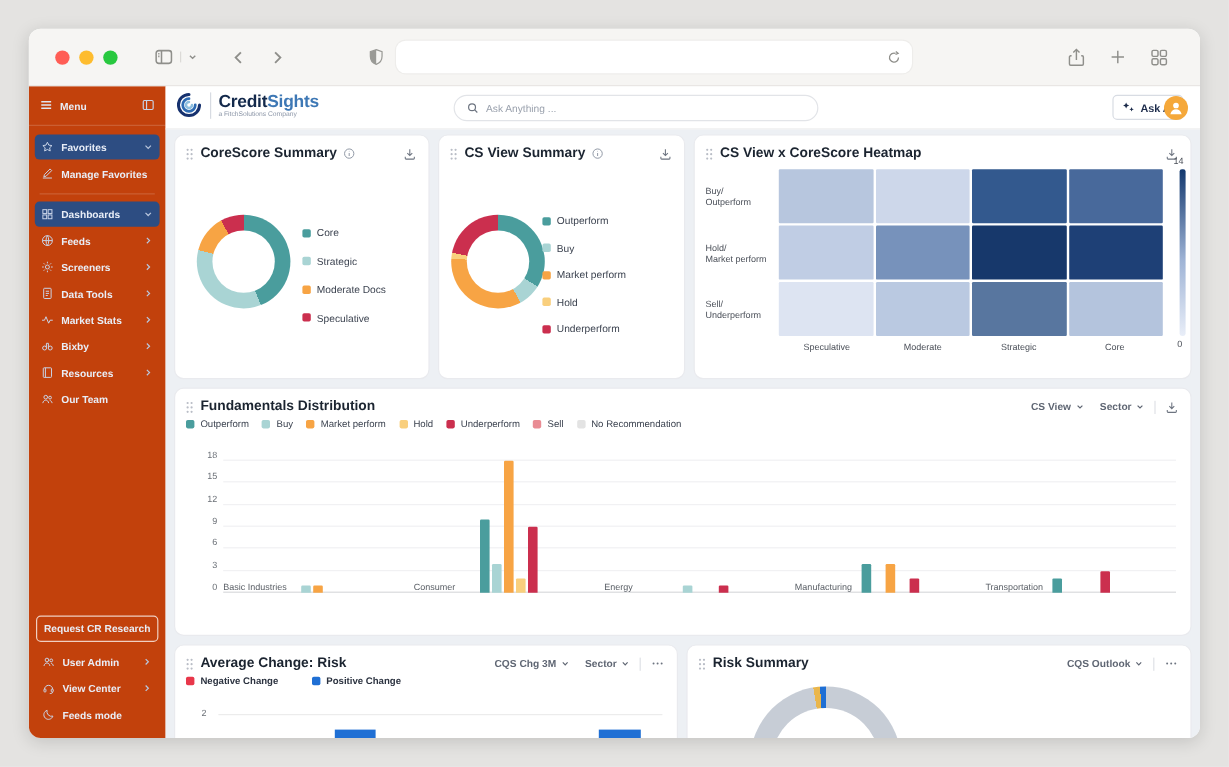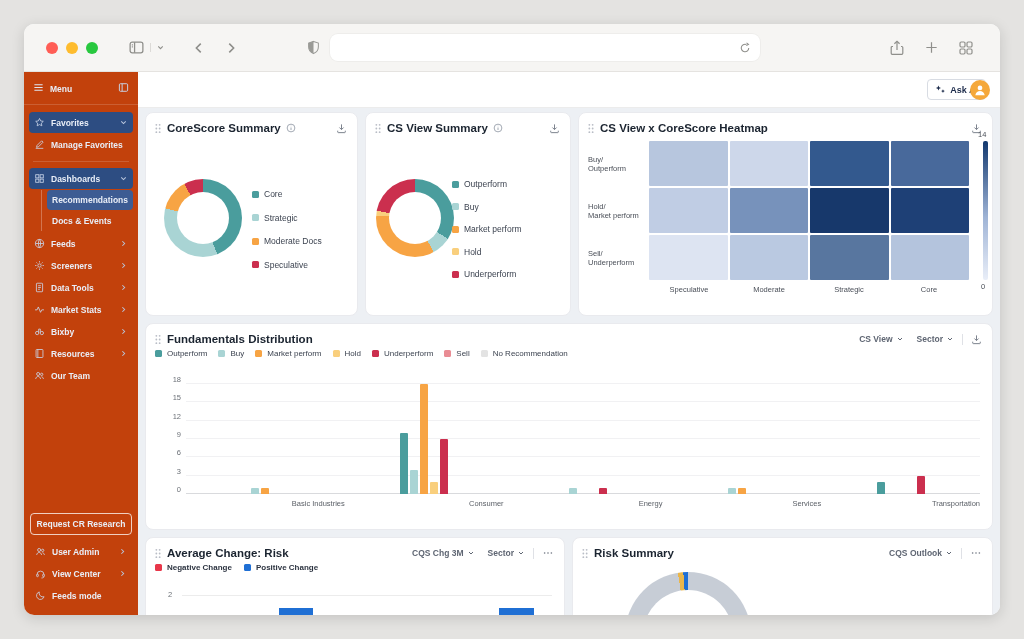--- a/index.html
+++ b/index.html
@@ -74,23 +74,23 @@
   .hm-scale{position:absolute;font-size:7.5px;color:#4a4f58}
   
   .fd-plot{position:absolute;left:40px;right:12px;top:60px;height:110px}
   .fd-grid{position:absolute;left:0;right:0;height:1px;background:#f1f1f3}
   .fd-grid.base{background:#d9dadd}
   .fd-ylabel{position:absolute;right:calc(100% + 5px);transform:translateY(-50%);font-size:7.5px;color:#6b7077}
   .fd-groups{position:absolute;inset:0;display:flex}
   .fd-group{flex:1;position:relative}
   .fd-bars{position:absolute;left:50%;bottom:0;transform:translateX(-50%);display:flex;align-items:flex-end;gap:2px}
   .fd-bar{width:8px;border-radius:1px 1px 0 0}
-  .fd-xlabel{position:absolute;top:115px;left:0;right:0;text-align:right;font-size:7.5px;color:#5a5f66;white-space:nowrap}
-  
-  .ac-legend{display:flex;gap:12px;padding:1px 0 0 9px}
+  .fd-xlabel{position:absolute;top:101px;left:0;right:0;text-align:left;font-size:7.5px;color:#5a5f66;white-space:nowrap}
+  
+  .ac-legend{display:flex;gap:28px;padding:1px 0 0 9px}
   .ac-legend .litem{font-size:8px;font-weight:600;color:#2c3340}
   .ac-grid{position:absolute;left:36px;right:12px;top:57px;border-top:1px solid #ececec}
   .ac-tick{position:absolute;left:22px;top:52px;font-size:7.5px;color:#6b7077}
   .ac-bar{position:absolute;height:60px}
 </style>
 </head>
 <body>
 
 <div class="window">
 
@@ -207,28 +207,20 @@
                 <rect x="8.9" y="8.9" width="4.6" height="4.6"></rect>
               </svg>
             </span>
             <span class="nlabel">Dashboards</span>
             <span class="nchev">
               <svg width="9" height="9" viewBox="0 0 16 16" fill="none" stroke="currentColor" stroke-width="1.8">
                 <path d="M4 6l4 4 4-4"></path>
               </svg>
             </span>
           </div>
-          <div class="subtree">
-            <div class="nav-item selected">
-              <span class="nlabel">Recommendations</span>
-            </div>
-            <div class="nav-item">
-              <span class="nlabel">Docs &amp; Events</span>
-            </div>
-          </div>
           <div class="nav-item">
             <span class="nicon">
               <svg width="11" height="11" viewBox="0 0 16 16" fill="none" stroke="currentColor" stroke-width="1.2">
                 <circle cx="8" cy="8" r="6"></circle>
                 <path d="M2 8h12M8 2c2.2 2 2.2 10 0 12-2.2-2-2.2-10 0-12z"></path>
               </svg>
             </span>
             <span class="nlabel">Feeds</span>
             <span class="nchev">
               <svg width="9" height="9" viewBox="0 0 16 16" fill="none" stroke="currentColor" stroke-width="1.8">
@@ -361,20 +353,43 @@
               </span>
               <span class="nlabel">Feeds mode</span>
             </div>
           </div>
       </div>
     </aside>
 
     <div class="right">
 
       <header class="appheader">
+        <div class="brand">
+          <span style="display:inline-flex">
+              <svg width="23" height="23" viewBox="0 0 22 22" fill="none" stroke-linecap="round">
+                <path d="M11 2.6a8.4 8.4 0 1 0 8.4 8.4" stroke="#16316e" stroke-width="2.4"></path>
+                <path d="M11 6a5 5 0 1 0 5 5" stroke="#2f6cb3" stroke-width="2.2"></path>
+                <path d="M11 8.6a2.4 2.4 0 1 0 2.4 2.4" stroke="#8fc0e0" stroke-width="2"></path>
+              </svg>
+            </span>
+          <span class="brand-sep"></span>
+          <span>
+            <div class="brand-name"><span>Credit</span><span class="lt">Sights</span></div>
+            <div class="tagline">a FitchSolutions Company</div>
+          </span>
+        </div>
+        <div class="search">
+          <span style="display:inline-flex">
+              <svg width="10" height="10" viewBox="0 0 16 16" fill="none" stroke="#6d7480" stroke-width="1.6">
+                <circle cx="7" cy="7" r="4.6"></circle>
+                <path d="M10.6 10.6L14 14"></path>
+              </svg>
+            </span>
+          <span class="ph">Ask Anything ...</span>
+        </div>
         <div class="askai">
           <span style="display:inline-flex">
               <svg width="11" height="11" viewBox="0 0 16 16" fill="#1b2a4a">
                 <path d="M5 2l1.1 2.6L8.7 5.7 6.1 6.8 5 9.4 3.9 6.8 1.3 5.7l2.6-1.1z"></path>
                 <path d="M11.6 7.6l.8 1.9 1.9.8-1.9.8-.8 1.9-.8-1.9-1.9-.8 1.9-.8z"></path>
               </svg>
             </span>
           <span>Ask AI</span>
         </div>
         <div style="position:absolute;right:4px;top:0;width:30px;height:36px">
@@ -653,27 +668,27 @@
                     <div class="fd-bar" title="Outperform: 0" style="height: 0px; background: transparent;"></div>
                     <div class="fd-bar" title="Buy: 1" style="height: 6.11111px; background: rgb(169, 212, 212);"></div>
                     <div class="fd-bar" title="Market perform: 0" style="height: 0px; background: transparent;"></div>
                     <div class="fd-bar" title="Hold: 0" style="height: 0px; background: transparent;"></div>
                     <div class="fd-bar" title="Underperform: 1" style="height: 6.11111px; background: rgb(203, 47, 78);"></div>
                   </div>
                   <div class="fd-xlabel">Energy</div>
                 </div>
                 <div class="fd-group">
                   <div class="fd-bars">
-                    <div class="fd-bar" title="Outperform: 0" style="height: 0px; background: transparent;"></div>
-                    <div class="fd-bar" title="Buy: 1" style="height: 6.11111px; background: rgb(169, 212, 212);"></div>
-                    <div class="fd-bar" title="Market perform: 1" style="height: 6.11111px; background: rgb(247, 164, 68);"></div>
+                    <div class="fd-bar" title="Outperform: 4" style="height: 24.4444px; background: rgb(74, 157, 157);"></div>
+                    <div class="fd-bar" title="Buy: 0" style="height: 0px; background: transparent;"></div>
+                    <div class="fd-bar" title="Market perform: 4" style="height: 24.4444px; background: rgb(247, 164, 68);"></div>
                     <div class="fd-bar" title="Hold: 0" style="height: 0px; background: transparent;"></div>
-                    <div class="fd-bar" title="Underperform: 0" style="height: 0px; background: transparent;"></div>
+                    <div class="fd-bar" title="Underperform: 2" style="height: 12.2222px; background: rgb(203, 47, 78);"></div>
                   </div>
-                  <div class="fd-xlabel">Services</div>
+                  <div class="fd-xlabel">Manufacturing</div>
                 </div>
                 <div class="fd-group">
                   <div class="fd-bars">
                     <div class="fd-bar" title="Outperform: 2" style="height: 12.2222px; background: rgb(74, 157, 157);"></div>
                     <div class="fd-bar" title="Buy: 0" style="height: 0px; background: transparent;"></div>
                     <div class="fd-bar" title="Market perform: 0" style="height: 0px; background: transparent;"></div>
                     <div class="fd-bar" title="Hold: 0" style="height: 0px; background: transparent;"></div>
                     <div class="fd-bar" title="Underperform: 3" style="height: 18.3333px; background: rgb(203, 47, 78);"></div>
                   </div>
                   <div class="fd-xlabel">Transportation</div>

